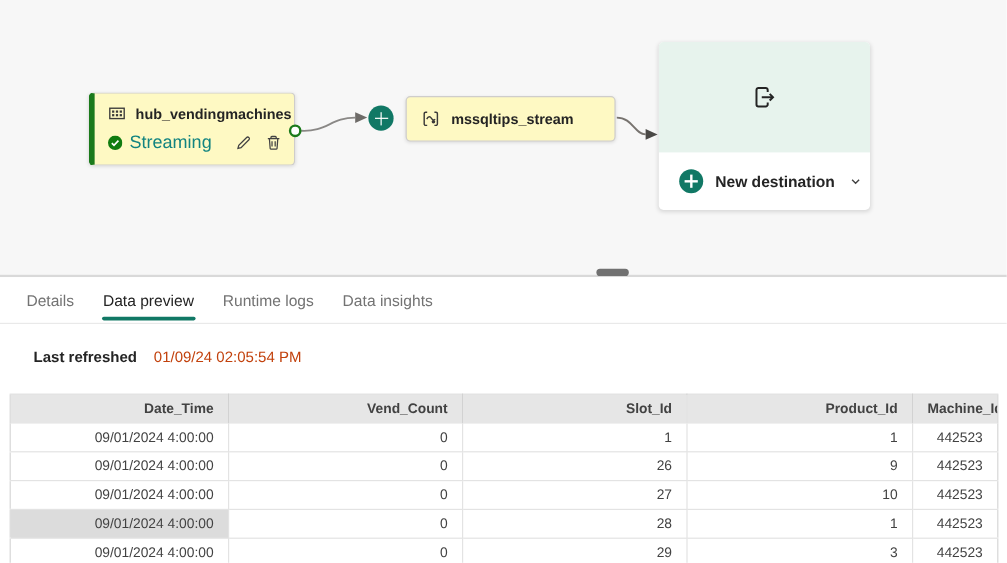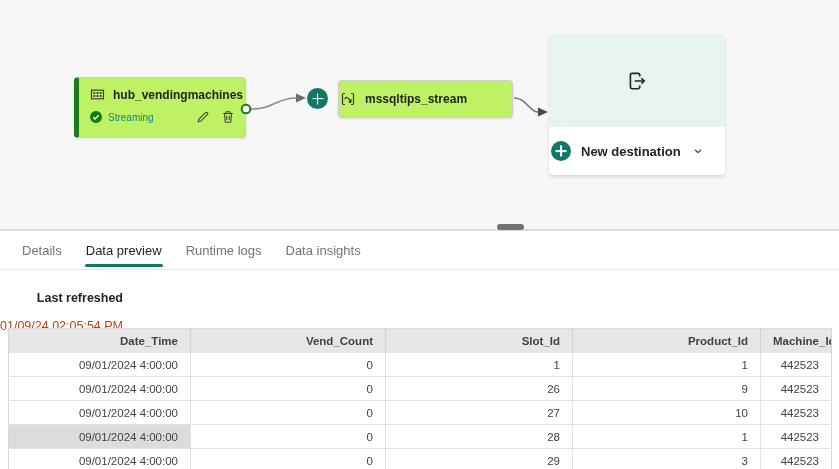--- a/index.html
+++ b/index.html
@@ -3,52 +3,52 @@
 <meta charset="utf-8">
 <style>
   html,body{margin:0;padding:0;}
   body{
     position:relative;width:839px;height:469px;overflow:hidden;background:#fff;
     font-family:"Liberation Sans","DejaVu Sans",sans-serif;color:#242424;
   }
   
   .canvas{position:absolute;left:0;top:0;width:839px;height:229px;background:#f7f7f7;border-bottom:2px solid #d9d9d9;}
   .wires{position:absolute;left:0;top:0;pointer-events:none;z-index:3;}
-  .node{position:absolute;background:#bef264;border:1px solid #cfcdcb;border-radius:4px;
+  .node{position:absolute;background:#fef9c3;border:1px solid #cfcdcb;border-radius:4px;
         box-shadow:0 1px 3px rgba(0,0,0,.10);box-sizing:border-box;z-index:2;cursor:pointer;}
   .node1{left:74px;top:77px;width:172px;height:61px;border-left:5px solid #1b7a1b;padding:9px 10px 7px 11px;}
   .nrow1{display:flex;align-items:center;gap:8px;}
   .ntitle{font-size:12px;font-weight:700;color:#242424;white-space:nowrap;}
   .nrow2{display:flex;align-items:center;gap:6px;margin-top:8px;}
-  .nstatus{font-size:10px;color:#128480;}
+  .nstatus{font-size:15px;color:#128480;}
   .nicons{margin-left:auto;display:flex;align-items:center;gap:11px;}
   .iconbtn{display:inline-flex;cursor:pointer;}
-  .node2{left:338px;top:80px;width:175px;height:38px;display:flex;align-items:center;gap:9px;padding:0 1px;}
+  .node2{left:338px;top:80px;width:175px;height:38px;display:flex;align-items:center;gap:9px;padding:0 12px;}
   .icon{display:inline-flex;align-items:center;}
   .plus-circle{position:relative;width:21px;height:21px;border-radius:50%;background:var(--accent,#117865);flex:0 0 auto;}
   .plus-circle::before,.plus-circle::after{content:"";position:absolute;left:50%;top:50%;background:#fff;}
   .plus-circle::before{width:11px;height:1.8px;transform:translate(-50%,-50%);}
   .plus-circle::after{width:1.8px;height:11px;transform:translate(-50%,-50%);}
   .plus1{position:absolute;left:307px;top:88px;z-index:2;cursor:pointer;}
   .plus-inline{width:20px;height:20px;}
   .dest-card{position:absolute;left:549px;top:35px;width:176px;height:140px;border-radius:4px;overflow:hidden;
              background:#fff;box-shadow:0 1.6px 3.6px rgba(0,0,0,.13);z-index:2;cursor:pointer;}
   .dest-mint{height:92px;background:var(--mint,#e7f3ed);display:flex;align-items:center;justify-content:center;}
-  .dest-bottom{height:48px;display:flex;align-items:center;gap:10px;padding-left:2px;cursor:pointer;}
+  .dest-bottom{height:48px;display:flex;align-items:center;gap:10px;padding-left:17px;cursor:pointer;}
   .dest-label{font-size:13px;font-weight:700;color:#242424;}
   .chev{display:inline-flex;margin-left:2px;}
   .scroll-thumb{position:absolute;left:497px;top:224px;width:27px;height:6px;border-radius:3px;background:#717171;z-index:4;cursor:pointer;}
   
   .tabs{position:absolute;left:0;top:231px;width:839px;height:39px;background:#fff;border-bottom:1px solid #e9e9e9;
         display:flex;align-items:stretch;padding-left:10px;box-sizing:border-box;}
   .tab{position:relative;display:flex;align-items:center;padding:0 12px;font-size:13px;color:#737373;cursor:pointer;white-space:nowrap;}
   .tab.active{font-weight:400;color:#242424;}
   .tab-underline{position:absolute;left:11px;right:11px;bottom:2px;height:3px;border-radius:2px;background:var(--accent,#117865);}
   
-  .refresh{position:absolute;left:0;top:291px;display:flex;gap:14px;font-size:12.5px;align-items:flex-end;flex-direction:column;}
+  .refresh{position:absolute;left:28px;top:291px;display:flex;gap:14px;font-size:12.5px;align-items:flex-start;}
   .refresh .lbl{font-weight:700;color:#242424;}
   .refresh .val{color:#c2410c;}
   
   .grid{position:absolute;left:8px;top:328px;width:823px;border-collapse:collapse;table-layout:fixed;
         font-size:11.5px;color:#424242;border-left:1px solid #d6d6d6;border-right:1px solid #d6d6d6;}
   .grid th{height:24px;background:#e6e6e6;font-weight:700;text-align:right;padding:0 12px;
            border-right:1px solid #d2d2d2;border-top:1px solid #dcdcdc;overflow:hidden;white-space:nowrap;}
   .grid td{height:23px;background:#fff;padding:0 12px;border-right:1px solid #e3e3e3;border-bottom:1px solid #e3e3e3;
            overflow:hidden;white-space:nowrap;cursor:default;text-align:right;}
   .grid th:last-child,.grid td:last-child{border-right:none;}

